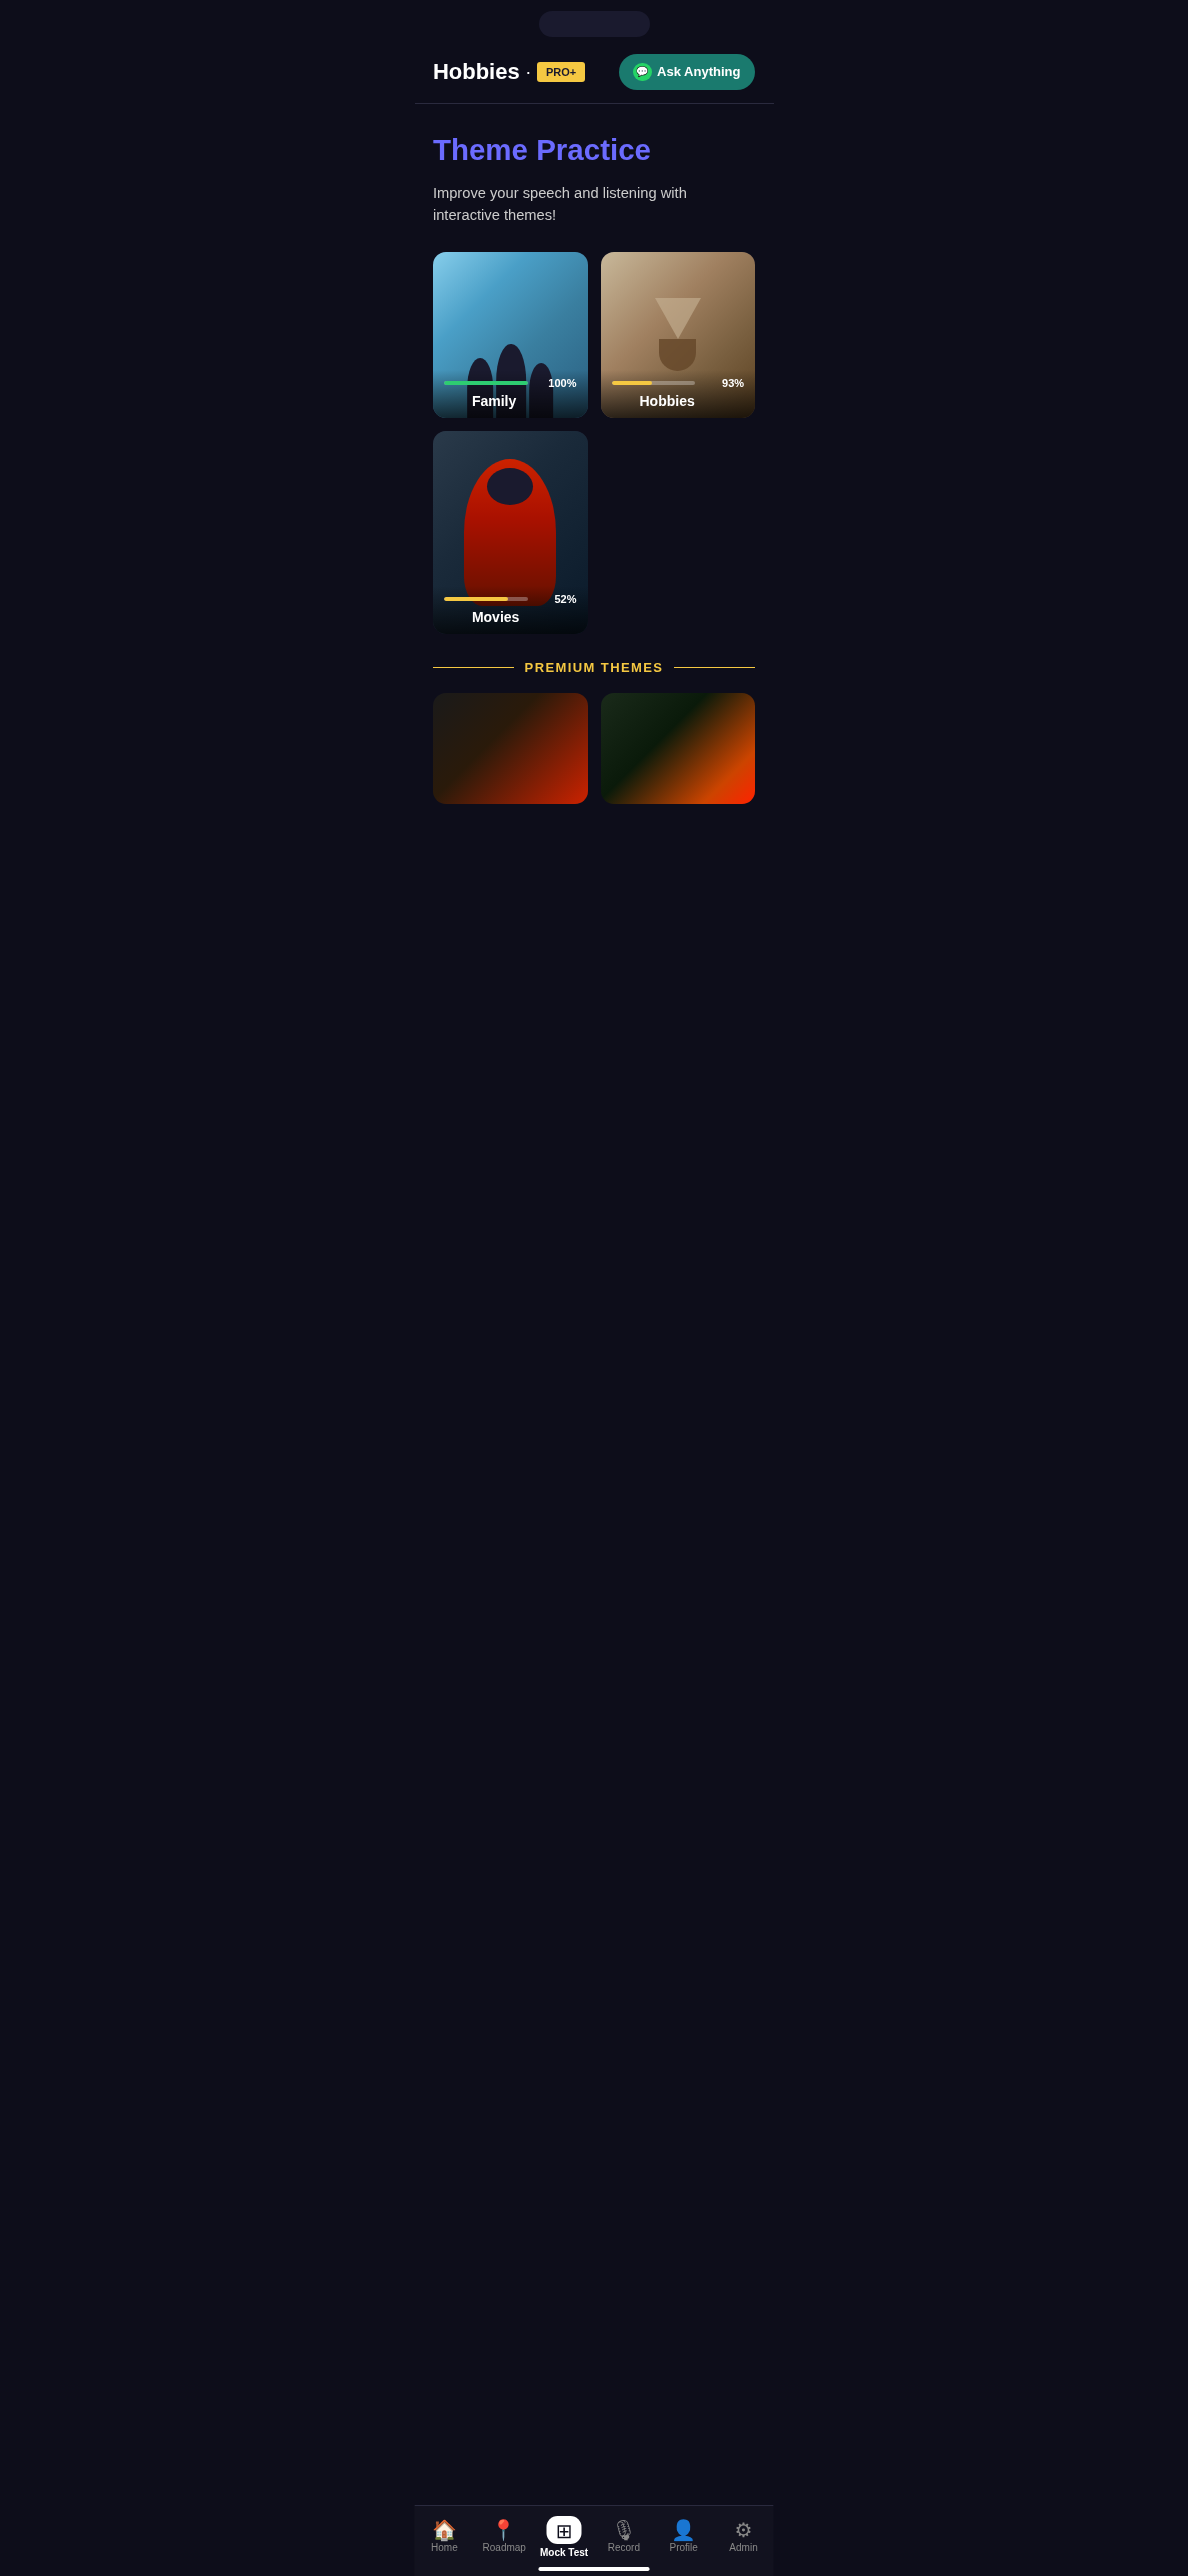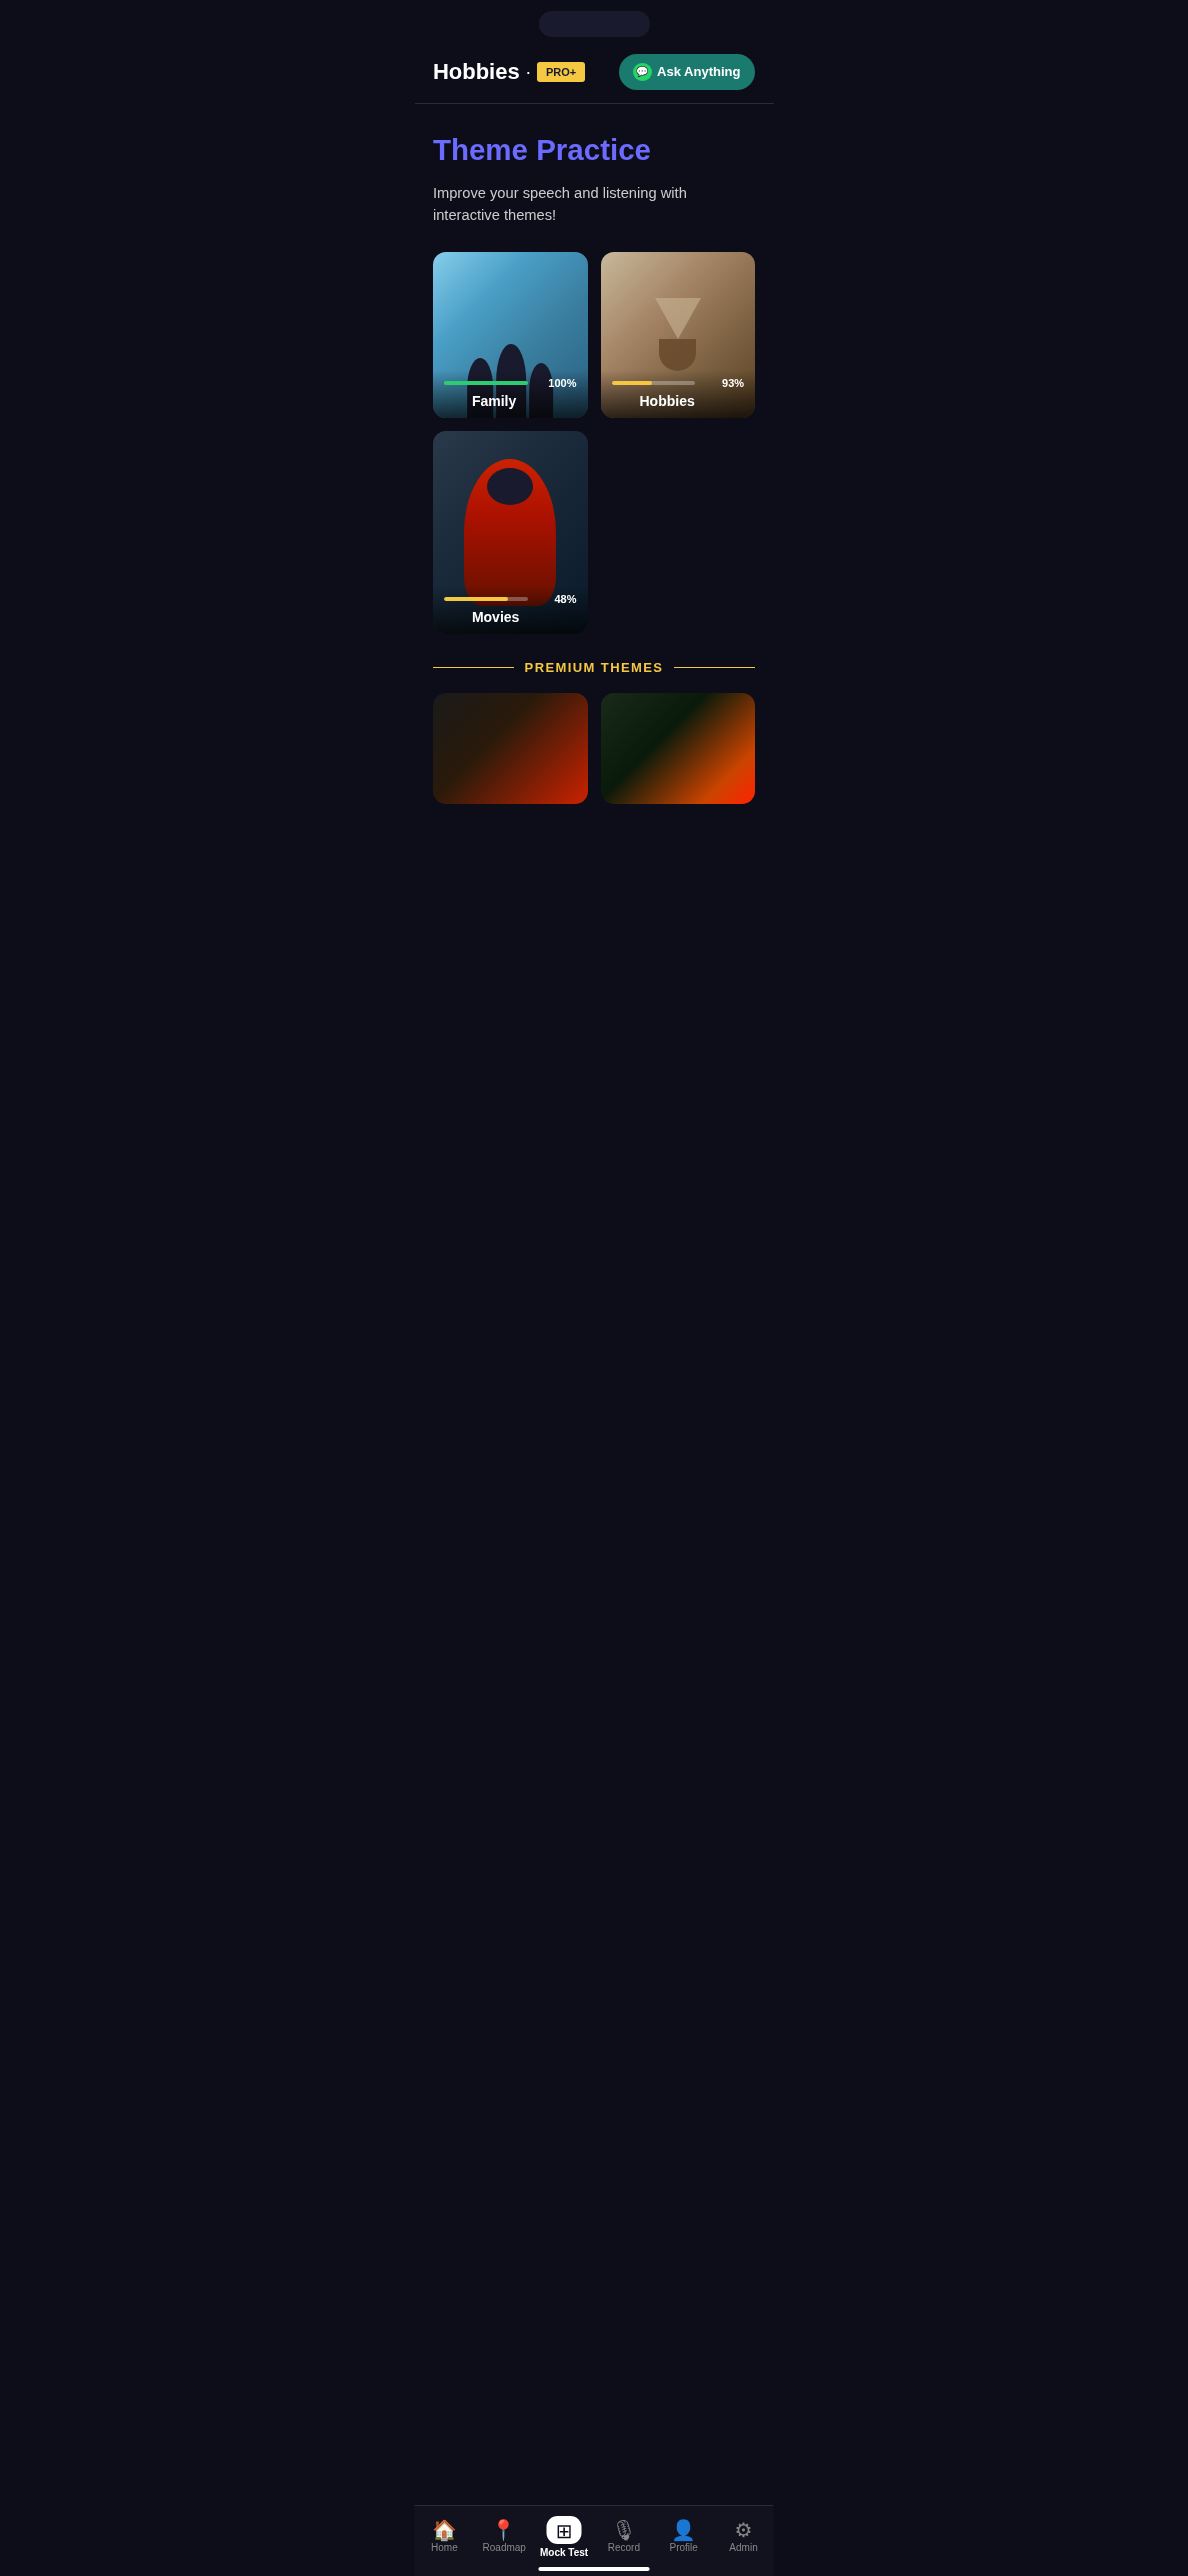--- a/index.html
+++ b/index.html
@@ -419,21 +419,21 @@
   <div class="single-row">
     <div class="single-left">
       <div class="theme-image-movies">
         <div class="spiderman"></div>
       </div>
       <div class="theme-bottom">
         <div class="progress-row">
           <div class="progress-bar-bg">
             <div class="progress-fill-yellow" style="width:77%"></div>
           </div>
-          <span class="progress-pct">48%</span>
+          <span class="progress-pct">52%</span>
         </div>
         <span class="theme-label">Movies</span>
       </div>
     </div>
   </div>
 
   <div class="section-divider">
     <div class="section-line"></div>
     <span class="section-title">PREMIUM THEMES</span>
     <div class="section-line"></div>

